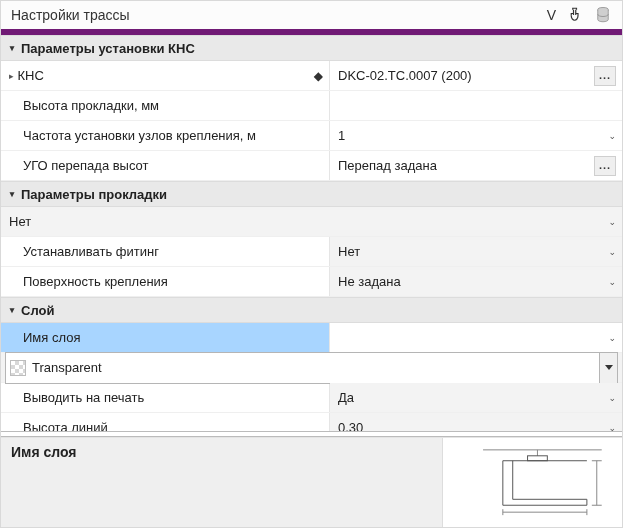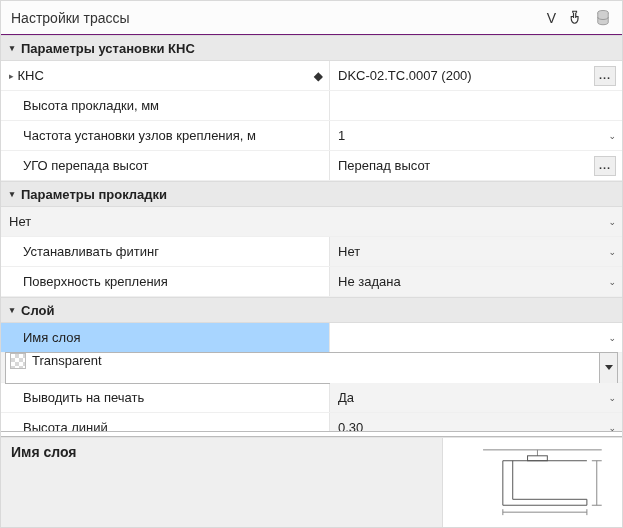--- a/index.html
+++ b/index.html
@@ -17,21 +17,21 @@
     display: flex;
     flex-direction: column;
     background: #fff;
     position: relative;
   }
   .titlebar {
     height: 34px;
     display: flex;
     align-items: center;
     padding: 0 10px;
-    border-bottom: 1px solid #701a75;
+    border-bottom: 6px solid #701a75;
     background: #fcfcfc;
   }
   .titlebar .title {
     flex: 1;
     font-size: 14px;
     color: #333;
   }
   .titlebar .tb-icons {
     display: flex;
     align-items: center;
@@ -119,21 +119,21 @@
   .row .value-cell.combo {
     padding: 2px 4px 2px 4px;
     background: #f3f3f3;
   }
   .combo-box {
     flex: 1;
     height: 32px;
     background: #fff;
     border: 1px solid #b5b5b5;
     display: flex;
-    align-items: flex-start;
+    align-items: center;
     padding-left: 4px;
   }
   .combo-box .swatch {
     width: 16px; height: 16px;
     border: 1px solid #bdbdbd;
     margin-right: 6px;
     background-image:
       linear-gradient(45deg, #d8d8d8 25%, transparent 25%),
       linear-gradient(-45deg, #d8d8d8 25%, transparent 25%),
       linear-gradient(45deg, transparent 75%, #d8d8d8 75%),
@@ -242,21 +242,21 @@
         <span>1</span>
         <span class="dd-arrow">⌄</span>
       </div>
     </div>
 
     <div class="row">
       <div class="label-cell">
         <span>УГО перепада высот</span>
       </div>
       <div class="value-cell">
-        <span>Перепад высот</span>
+        <span>Перепад задана</span>
         <div class="ell-btn">
             <span>...</span>
           </div>
       </div>
     </div>
 
     <div class="section-header">
       <span class="tri">▾</span>
       <span>Параметры прокладки</span>
     </div>

